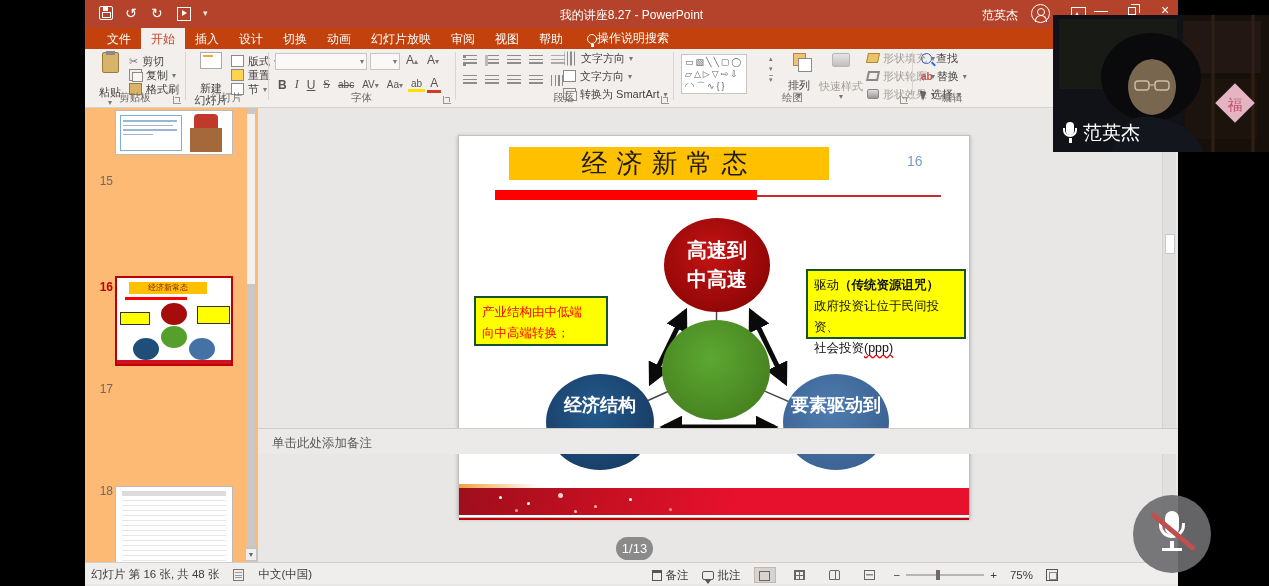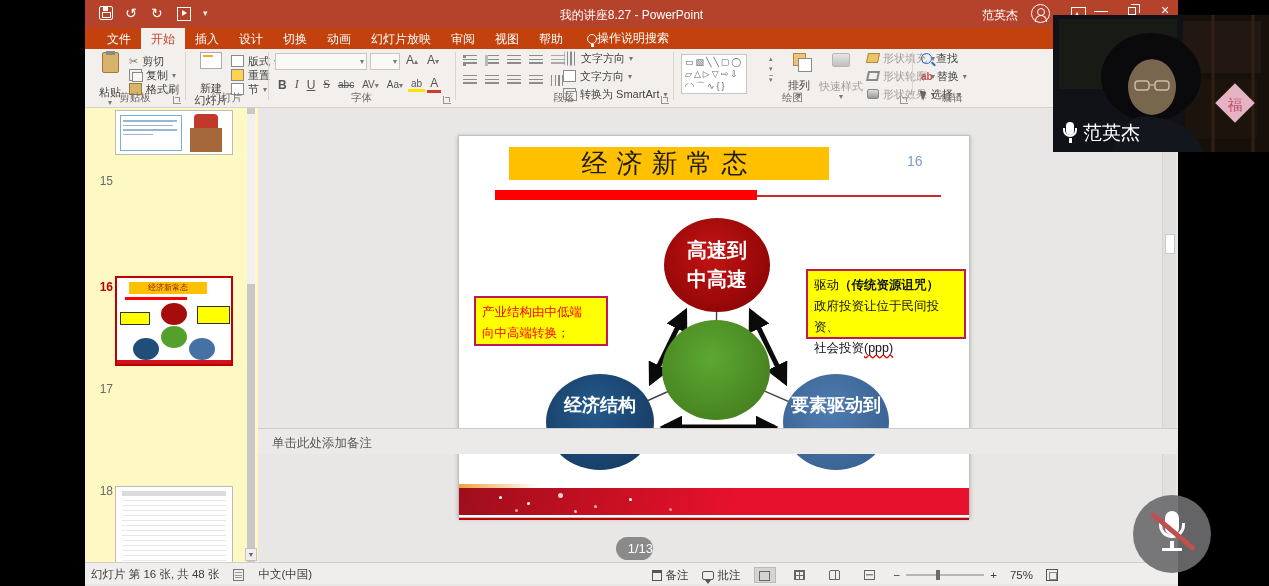--- a/index.html
+++ b/index.html
@@ -72,21 +72,21 @@
   .m-effect{width:12px;height:10px;border:1px solid #888;background:linear-gradient(#ddd,#999);border-radius:2px}
   .m-find{width:11px;height:11px;border:1.6px solid #2f6bd7;border-radius:50%}
   .m-find:after{content:"";position:absolute;left:9px;top:9px;width:5px;height:1.8px;background:#2f6bd7;transform:rotate(45deg)}
   .m-ab{color:#c0504d;font-size:10px;font-weight:bold}
   .m-sel{width:0;height:0;border-left:6px solid #666;border-top:4px solid transparent;border-bottom:7px solid transparent;transform:rotate(-20deg)}
   .m-arrange{width:13px;height:13px;background:#f0c179;border:1px solid #b5863c}
   .m-arrange:before{content:"";position:absolute;left:4px;top:4px;width:12px;height:12px;background:#fff;border:1px solid #8a8a8a}
   .grayed{color:#a39e99}
 
   
-  #thumbpanel{left:0;top:108px;width:173px;height:454px;background:#fef9c3;overflow:hidden}
+  #thumbpanel{left:0;top:108px;width:173px;height:454px;background:#fdba74;overflow:hidden}
   .tnum{left:6px;width:22px;text-align:right;font-size:12px;color:#6a6a6a}
   .tnum.sel{color:#c00000;font-weight:bold}
   .thumb{left:30px;width:118px;background:#fff;border:1px solid #bdbab7;overflow:hidden}
   .thumb.sel{border:2px solid #c00000}
   .tscroll{left:162px;top:0;width:8px;height:454px;background:#cac8c6}
   .tscroll-thumb{left:0;width:8px;background:#f2f1f0}
   .tscroll-btn{left:160px;top:440px;width:12px;height:13px;background:#f0efee;border:1px solid #c5c2bf;font-size:7px;color:#666;text-align:center;line-height:12px}
   .minibanner{background:#ffc000;text-align:center;color:#a33;overflow:hidden;white-space:nowrap}
   .tline{background:#9bb6d4;height:1.5px}
 
@@ -99,21 +99,21 @@
   #slide-banner{left:50px;top:11px;width:320px;height:33px;background:#ffc000;text-align:center;
      font-family:"Liberation Serif","DejaVu Serif",serif;font-size:26px;letter-spacing:9px;color:#1a1a1a;line-height:33px}
   #slide-num{left:448px;top:17px;font-size:14px;color:#7b9cc0}
   #redline{left:36px;top:59px;width:446px;height:2px;background:#cc2a2a}
   #redbar{left:36px;top:54px;width:262px;height:10px;background:#fe0000}
   .ell{border-radius:50%;text-align:center;color:#fff;font-weight:bold}
   #ell-red{left:205px;top:82px;width:106px;height:94px;background:radial-gradient(circle at 45% 38%,#c41414,#8e0505 78%);font-size:20px;line-height:29px;padding-top:18px}
   #ell-green{left:203px;top:184px;width:108px;height:100px;background:radial-gradient(circle at 45% 38%,#5ca832,#46801f 80%)}
   #ell-navy{left:87px;top:238px;width:108px;height:96px;background:radial-gradient(circle at 45% 38%,#245a8d,#173c63 80%);font-size:18px;line-height:34px;padding-top:14px}
   #ell-blue{left:324px;top:238px;width:106px;height:96px;background:radial-gradient(circle at 45% 38%,#4e7cb0,#3a6191 80%);font-size:18px;line-height:34px;padding-top:14px}
-  .note{background:#ffff00;border:2px solid #be185d;font-size:12.5px;padding:4px 6px}
+  .note{background:#ffff00;border:2px solid #14532d;font-size:12.5px;padding:4px 6px}
   #note-left{left:15px;top:160px;width:134px;height:50px;color:#fe0000;line-height:21px}
   #note-right{left:347px;top:133px;width:160px;height:70px;color:#111;line-height:21px}
   #note-right .b{font-weight:bold}
   #note-right .ppp{text-decoration:underline wavy #e00;text-underline-offset:2px}
   #band{left:0;top:352px;width:510px;height:27px;background:linear-gradient(100deg,#9e0e1c 0%,#c81022 30%,#e8112d 55%,#e8112d 100%)}
   #band:before{content:"";position:absolute;left:40px;top:8px;width:3px;height:3px;border-radius:50%;background:#fff;
     box-shadow:28px 6px 0 #fff,60px -2px 0 1px #ffffffcc,95px 9px 0 #ffffffaa,130px 2px 0 #fff,16px 13px 0 #ffffff99,170px 12px 0 #ffffff88,75px 14px 0 #ffffffbb}
   #band:after{content:"";position:absolute;left:0;top:-4px;width:80px;height:4px;background:linear-gradient(90deg,#f0a23c,#fff0)}
   #band-line{left:0;top:382px;width:510px;height:2px;background:#c00000}
 
@@ -136,21 +136,21 @@
   .vic.book{border-radius:2px 2px 0 0;background:linear-gradient(90deg,transparent 4.5px,#666 4.5px 5.5px,transparent 5.5px)}
   .vic.show{background:linear-gradient(#888,#888) center/7px 1.5px no-repeat}
   .zoomwrap{display:flex;align-items:center;gap:6px}
   #zoom-track{width:78px;height:2px;background:#b9b5b1;position:relative}
   #zoom-thumb{position:absolute;left:30px;top:-4px;width:4px;height:10px;background:#6d6a67}
   .ic-fit{width:12px;height:12px;border:1px solid #555;position:relative}
   .ic-fit:after{content:"";position:absolute;left:2px;top:2px;width:6px;height:6px;border:1px solid #888}
 
   
   #black-right{left:1178px;top:0;width:91px;height:586px;background:#000}
-  #pill{left:616px;top:537px;width:37px;height:23px;background:rgba(125,125,125,.88);border-radius:12px;color:#fff;font-size:13px;text-align:right;line-height:23px}
+  #pill{left:616px;top:537px;width:37px;height:23px;background:rgba(125,125,125,.88);border-radius:12px;color:#fff;font-size:13px;text-align:center;line-height:23px}
   #webcam{left:1053px;top:15px;width:216px;height:137px;background:#0c0d10;overflow:hidden}
   #cam-label{left:8px;bottom:6px;display:flex;align-items:center;gap:4px;color:#fff;font-size:19px}
   #mutebtn{left:1133px;top:495px;width:78px;height:78px;border-radius:50%;background:rgba(108,108,112,.92);overflow:hidden}
   .micbody{left:32px;top:16px;width:14px;height:24px;background:#fff;border-radius:7px}
   .micarc{left:26px;top:28px;width:26px;height:15px;border:3px solid #fff;border-top:none;border-radius:0 0 14px 14px}
   .micstem{left:37px;top:46px;width:4px;height:7px;background:#fff}
   .micbase{left:29px;top:53px;width:20px;height:3px;background:#fff}
   .slash{left:12px;top:34px;width:56px;height:5px;background:#c0504d;transform:rotate(40deg);border-radius:3px}
   .micbody.sm{width:8px;height:13px;border-radius:4px}
 </style>

